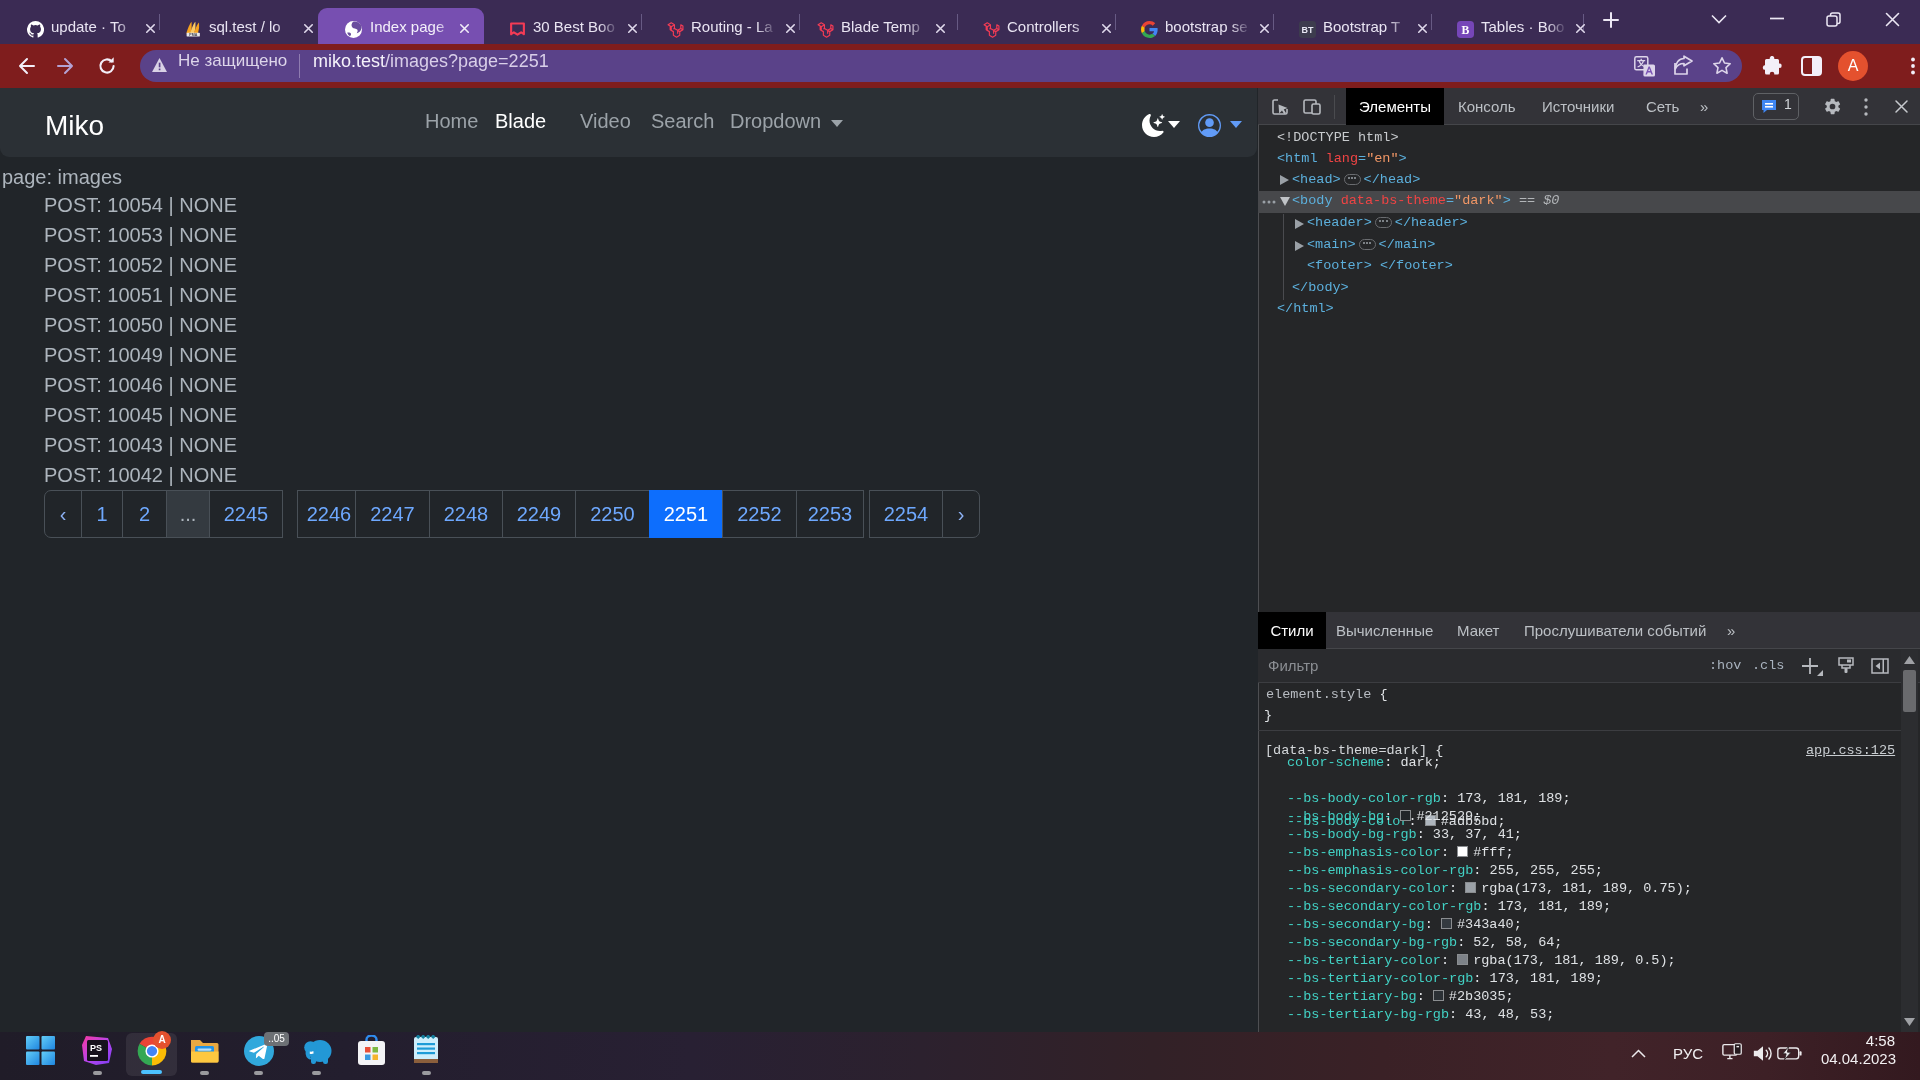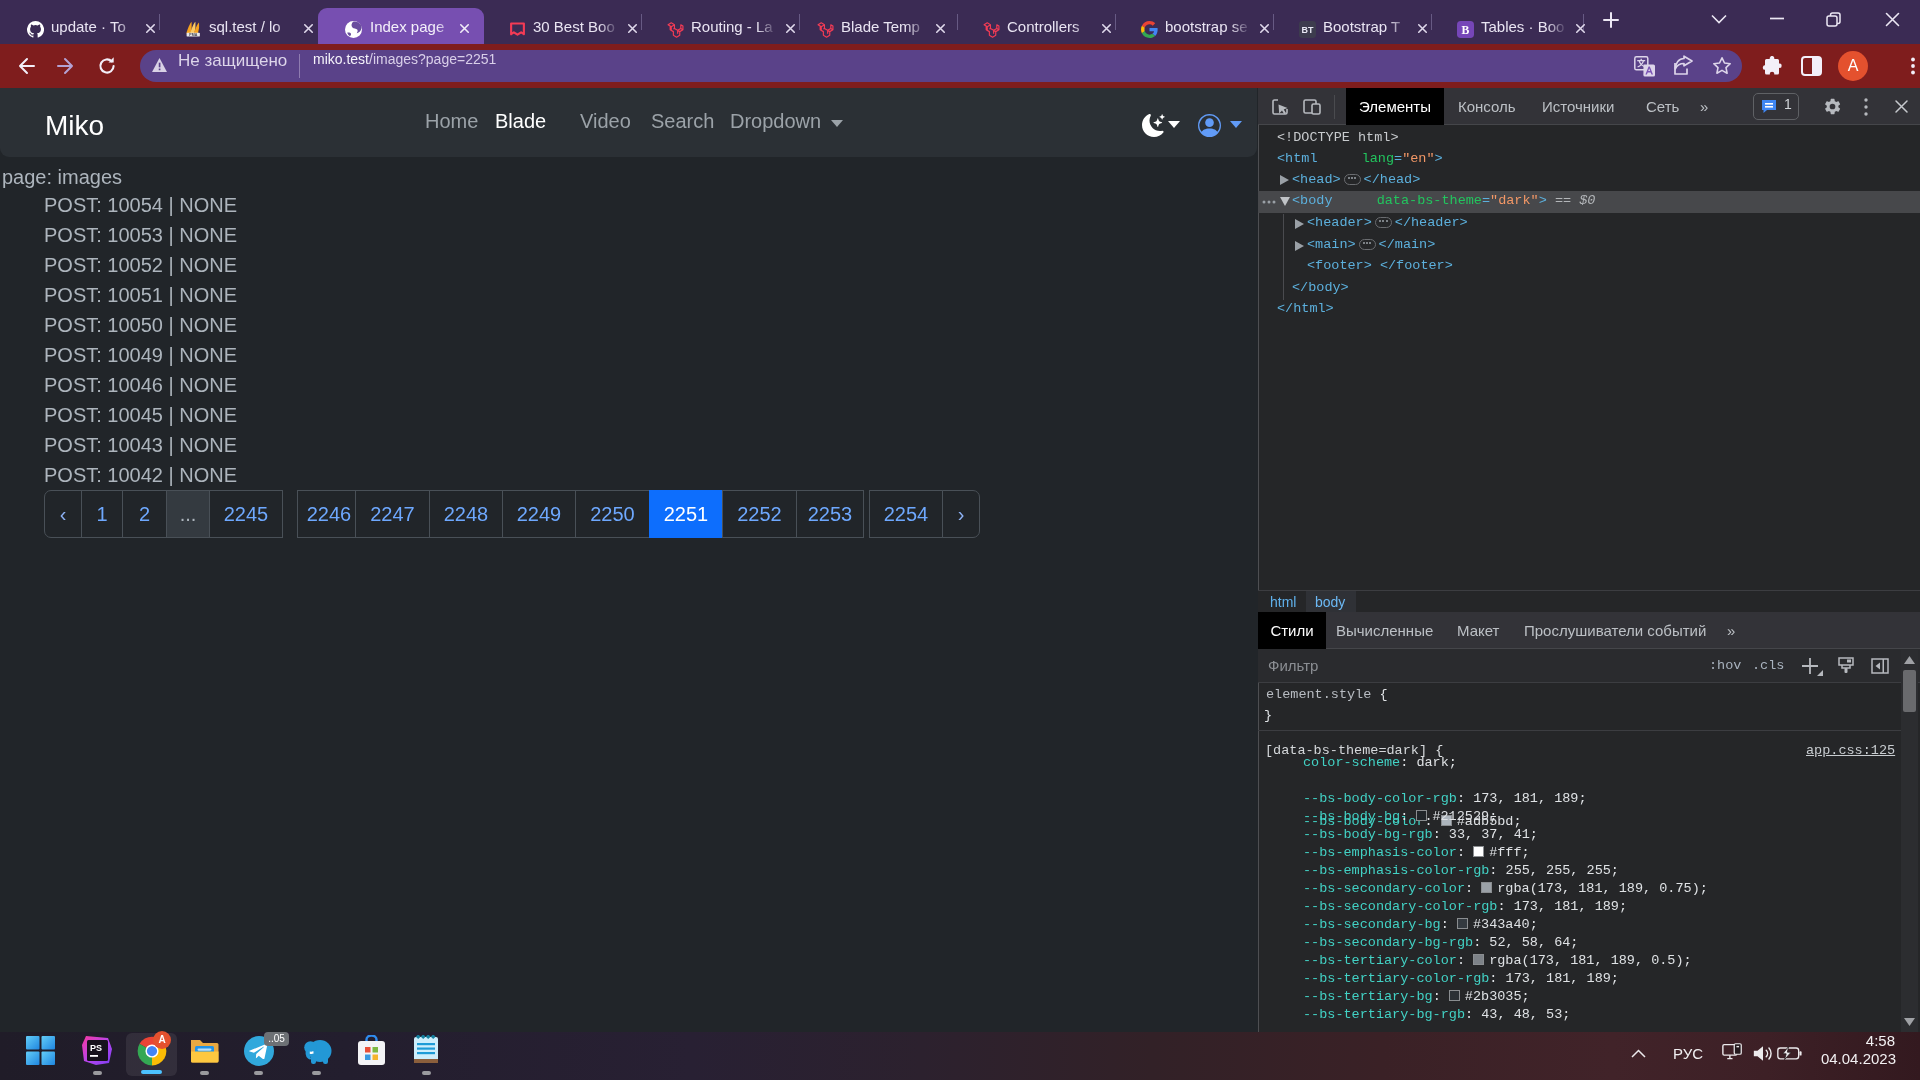--- a/index.html
+++ b/index.html
@@ -23,26 +23,26 @@
 .navlink { position:absolute; top:0; font-size:20px; color:#9ba2a8; white-space:nowrap; }
 .post { position:absolute; left:44px; font-size:20px; line-height:30px; color:#adb5bd; white-space:nowrap; }
 
 .pbtn { position:absolute; top:402px; height:48px; border:1px solid #495057; background:#212529; color:#6ea8fe; font-size:20px; text-align:center; line-height:46px; }
 
 #devtools { left:0; top:0; width:1920px; height:1080px; pointer-events:none; }
 #dtbg { position:absolute; left:1258px; top:88px; width:662px; height:944px; background:#252628; border-left:1px solid #4e4f52; }
 .dtbar { position:absolute; left:1258px; width:662px; background:#333338; }
 .mono { font-family:"Liberation Mono", monospace; font-size:13.5px; white-space:pre; }
 .tg { color:#5cb0dd; }
-.an { color:#22c55e;margin-left:36px; }
+.an { color:#ef4444; }
 .av { color:#f29766; }
 .pill { display:inline-block; width:17px; height:11px; border:1px solid #6a6c70; border-radius:6px; margin:0 3px; vertical-align:middle; text-align:center; line-height:8px; }
 .pill i { display:inline-block; width:2px; height:2px; border-radius:50%; background:#9aa0a6; margin:0 0.7px; vertical-align:middle; }
 .prop { position:absolute; left:1287px; font-family:"Liberation Mono", monospace; font-size:13.5px; white-space:pre; }
-.pn { color:#42d2c5;margin-left:16px; }
+.pn { color:#42d2c5; }
 .pv { color:#dfe2e5; }
 .sw { display:inline-block; width:11px; height:11px; border:1px solid #8a8d90; margin-right:5px; vertical-align:-1px; }
 
 #taskbar { left:0; top:1032px; width:1920px; height:48px;
   background:linear-gradient(90deg,#201c28 0%,#231e2e 18%,#282033 36%,#2c212e 48%,#322127 60%,#3a2126 72%,#412329 84%,#3d2026 92%,#33191f 100%); }
 .dot { position:absolute; top:39px; width:9px; height:3.5px; border-radius:2px; background:#9a9a9e; }
 </style>
 </head>
 <body>
 <div id="stage">
@@ -202,21 +202,21 @@
       </svg>
     <div id="omnibox"></div>
 
     <svg class="abs" style="left:152px;top:14px" width="15" height="14" viewBox="0 0 16 15">
         <path fill="#d9d2e6" d="M8 0 L16 15 H0 Z"></path>
         <rect x="7.2" y="5" width="1.8" height="5" fill="#5a4289"></rect>
         <rect x="7.2" y="11.3" width="1.8" height="1.8" fill="#5a4289"></rect>
       </svg>
     <div class="abs" style="left:178px;top:7px;font-size:17px;color:#ddd5ea">Не защищено</div>
     <div class="abs" style="left:299px;top:10px;width:1px;height:24px;background:#8f7cb0"></div>
-    <div class="abs" style="left:313px;top:7px;font-size:14px;color:#f5f2fa">miko.test<span style="color:#d9cfe9">/images?page=2251</span></div>
+    <div class="abs" style="left:313px;top:7px;font-size:18px;color:#f5f2fa">miko.test<span style="color:#d9cfe9">/images?page=2251</span></div>
 
     <svg class="abs" style="left:1634px;top:12px" width="21" height="21" viewBox="0 0 21 21">
       <rect x="0.8" y="0.8" width="13" height="13" rx="1.6" fill="none" stroke="#ddd5ea" stroke-width="1.5"></rect>
       <path fill="none" stroke="#ddd5ea" stroke-width="1.3" d="M3.2 4.6h8M7.2 2.8v1.8M9.6 4.6c-1 3-3.4 5.4-6 6.4M5 4.6c.8 2.6 3 5 5.6 6"></path>
       <path fill="#7a53b5" d="M8 8h13v13H8z" opacity="0"></path>
       <path fill="#ddd5ea" d="M9.5 8.5 H19.4 A1.6 1.6 0 0 1 21 10.1 V19 a1.6 1.6 0 0 1-1.6 1.6 H11 a1.6 1.6 0 0 1-1.6-1.6 z"></path>
       <path fill="#7a53b5" d="M14.6 10.5l-3.2 8h1.5l.8-2.1h3l.8 2.1H19l-3.2-8zm-.4 4.6l1-2.7 1 2.7z"></path>
     </svg>
 
     <svg class="abs" style="left:1672px;top:11px" width="22" height="22" viewBox="0 0 22 22">
@@ -368,25 +368,20 @@
       <div class="mono abs" style="left:1307px;top:215px"><span class="tg">&lt;header&gt;</span><span class="pill"><i></i><i></i><i></i></span><span class="tg">&lt;/header&gt;</span></div>
       <svg class="abs" style="left:1295px;top:241px" width="9" height="10" viewBox="0 0 9 10">
           <path fill="#9aa0a6" d="M0 0l9 5-9 5z"></path>
         </svg>
       <div class="mono abs" style="left:1307px;top:237px"><span class="tg">&lt;main&gt;</span><span class="pill"><i></i><i></i><i></i></span><span class="tg">&lt;/main&gt;</span></div>
       <div class="mono abs" style="left:1307px;top:258px"><span class="tg">&lt;footer&gt; &lt;/footer&gt;</span></div>
       <div class="mono abs" style="left:1292px;top:280px"><span class="tg">&lt;/body&gt;</span></div>
       <div class="mono abs" style="left:1277px;top:301px"><span class="tg">&lt;/html&gt;</span></div>
     </div>
 
-    <div class="abs" style="left:1258px;top:590px;width:662px;height:22px;background:#252628;border-top:1px solid #3c3d41">
-      <div class="abs" style="left:12px;top:0;height:22px;line-height:22px;font-size:14px;color:#5fb0ea">html</div>
-      <div class="abs" style="left:48px;top:0;height:22px;width:50px;background:#2f3136"></div>
-      <div class="abs" style="left:57px;top:0;height:22px;line-height:22px;font-size:14px;color:#6cb9f5">body</div>
-    </div>
 
     <div class="dtbar" style="top:612px;height:37px;border-bottom:1px solid #45464a"></div>
     <div class="abs" style="left:1258px;top:612px;width:68px;height:37px;background:#000;color:#fff;font-size:15px;text-align:center;line-height:37px">Стили</div>
     <div class="abs" style="left:1336px;top:612px;color:#bcc0c5;font-size:15px;line-height:37px">Вычисленные</div>
     <div class="abs" style="left:1457px;top:612px;color:#bcc0c5;font-size:15px;line-height:37px">Макет</div>
     <div class="abs" style="left:1524px;top:612px;color:#bcc0c5;font-size:15px;line-height:37px">Прослушиватели событий</div>
     <div class="abs" style="left:1727px;top:612px;color:#bcc0c5;font-size:15px;line-height:37px">»</div>
 
     <div class="abs" style="left:1258px;top:649px;width:662px;height:34px;background:#2a2b2e;border-bottom:1px solid #3c3d41"></div>
     <div class="abs" style="left:1268px;top:649px;font-size:15px;color:#8b8e93;line-height:34px">Фильтр</div>

